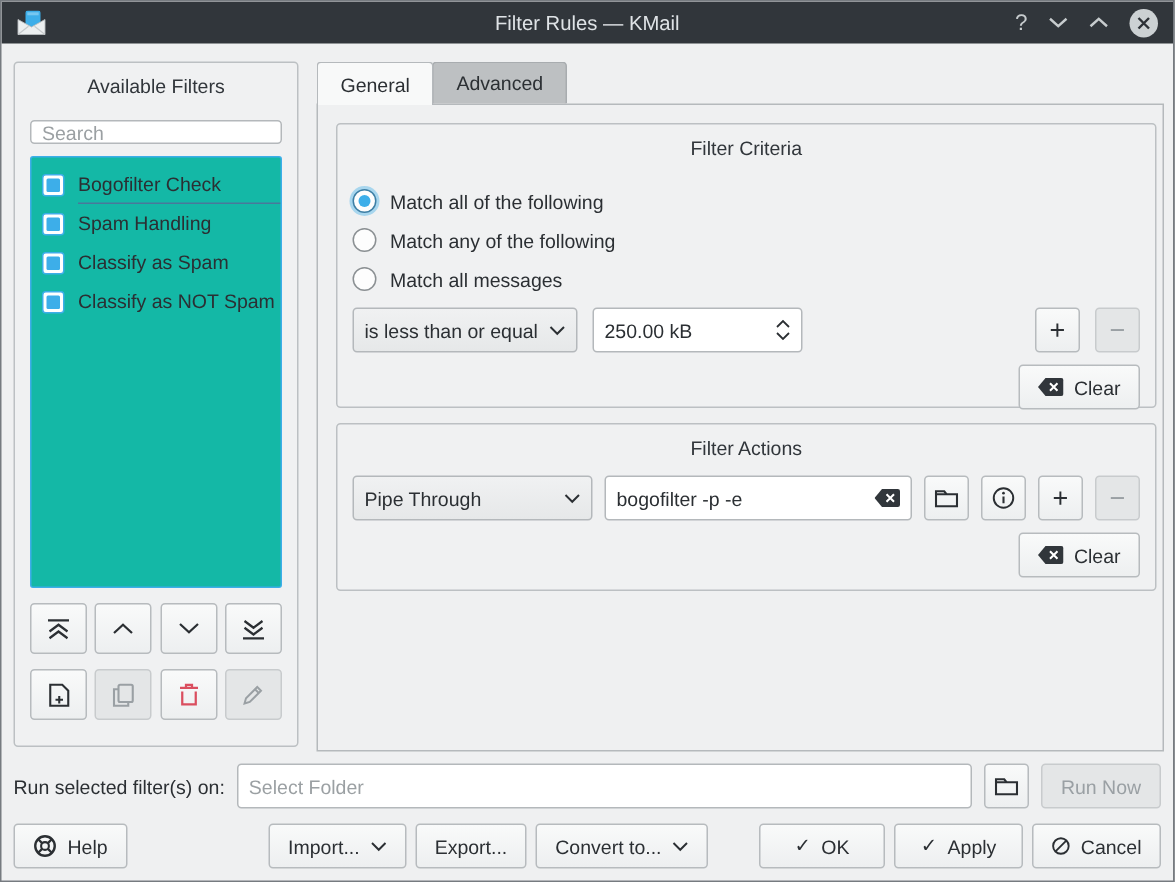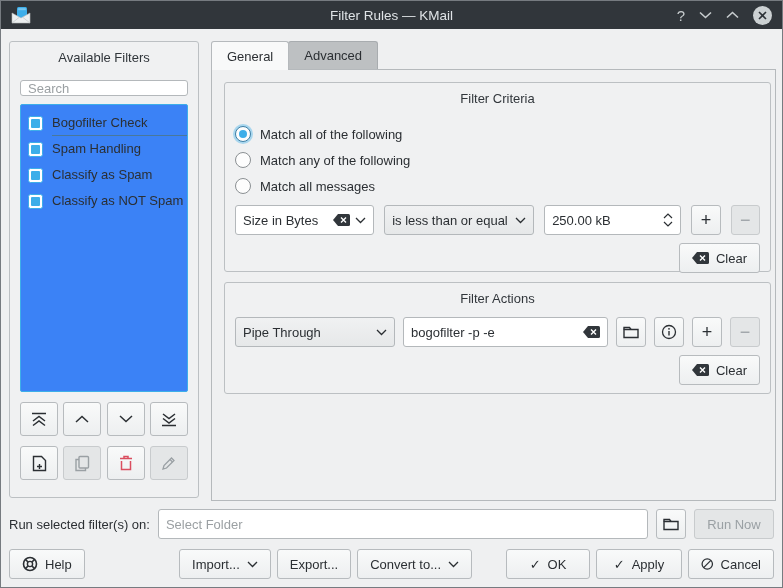--- a/index.html
+++ b/index.html
@@ -25,21 +25,21 @@
   .input input::placeholder { color:#9ba0a3; }
   .combo { display:flex; align-items:center; border:1px solid #b4b8bb; border-radius:3px; height:30px; padding:0 7px; gap:5px; }
   .combo.gray { background:linear-gradient(180deg,#f0f1f2,#e6e8e9); }
   .combo.white { background:#fff; }
   .combo .c-label { flex:1; white-space:nowrap; overflow:hidden; }
   .groupbox { border:1px solid #bcc0c3; border-radius:3px; position:relative; background:#f0f1f2; }
   .group-title { text-align:center; padding-top:6px; line-height:20px; color:#31363b; }
   
   .left-group { position:absolute; left:8px; top:12px; width:190px; height:457px; padding:0 10px; }
   .left-group .input { margin-top:12px; height:16px; }
-  .filter-list { margin-top:8px; height:288px; background:#3b82f6; border:1px solid #3daee9; border-radius:2px; padding:5px 0 0 7px; overflow:hidden; }
+  .filter-list { margin-top:8px; height:288px; background:#14b8a6; border:1px solid #3daee9; border-radius:2px; padding:5px 0 0 7px; overflow:hidden; }
   .filter-row { display:flex; align-items:center; gap:9px; height:26px; }
   .cbx { width:15px; height:15px; border:1px solid #3daee9; border-radius:2.5px; background:#fff; display:flex; align-items:center; justify-content:center; flex:none; }
   .cbx i { display:block; width:9px; height:9px; background:#3daee9; border-radius:1px; }
   .filter-row .lab-wrap { flex:1; line-height:24px; }
   .filter-row.current .lab-wrap { border-bottom:1px solid #49789b; }
   .mini-rows { margin-top:10px; display:flex; flex-direction:column; gap:10px; }
   .mini-row { display:flex; justify-content:space-between; }
   .mini-row .btn { width:38px; height:34px; padding:0; }
   
   .tabbar { position:absolute; left:210px; top:12px; height:28px; display:flex; align-items:flex-end; z-index:2; }
@@ -213,34 +213,20 @@
           <div class="radio-row">
             <span class="radio"></span>
             <span>Match any of the following</span>
           </div>
           <div class="radio-row">
             <span class="radio"></span>
             <span>Match all messages</span>
           </div>
         </div>
         <div class="crit-row">
-          <div class="combo white" style="width:142px;">
-            <span class="c-label">Size in Bytes</span>
-            <span class="bksp">
-              <svg width="17" height="12" viewBox="0 0 17 12">
-                  <path d="M5 0 H15.5 Q17 0 17 1.5 V10.5 Q17 12 15.5 12 H5 L0 6 Z" fill="#31363b"></path>
-                  <path d="M8 3.5 L13 8.5 M13 3.5 L8 8.5" stroke="#fff" stroke-width="1.4"></path>
-                </svg>
-            </span>
-            <span>
-              <svg width="11" height="7" viewBox="0 0 11 7">
-                  <polyline points="1,1 5.5,5.5 10,1" fill="none" stroke="#2b2f33" stroke-width="1.3"></polyline>
-                </svg>
-            </span>
-          </div>
           <div class="combo gray" style="width:150px;">
             <span class="c-label">is less than or equal to</span>
             <span>
               <svg width="11" height="7" viewBox="0 0 11 7">
                   <polyline points="1,1 5.5,5.5 10,1" fill="none" stroke="#2b2f33" stroke-width="1.3"></polyline>
                 </svg>
             </span>
           </div>
           <div class="spin" style="width:140px;">
             <span class="c-label">250.00 kB</span>

